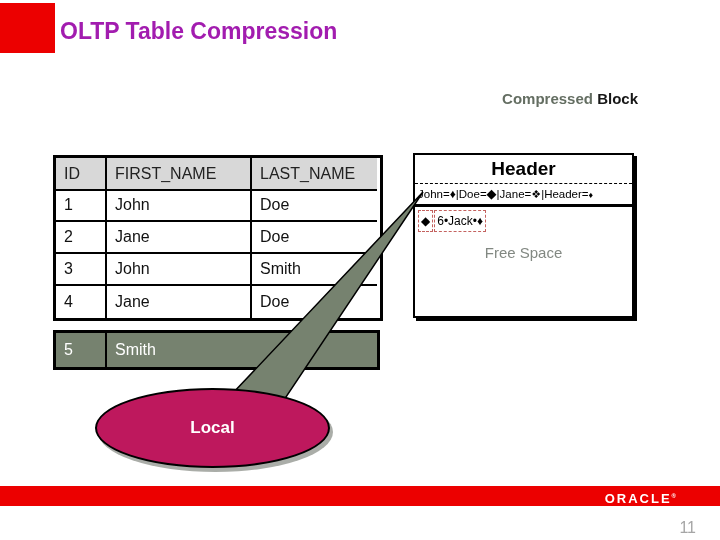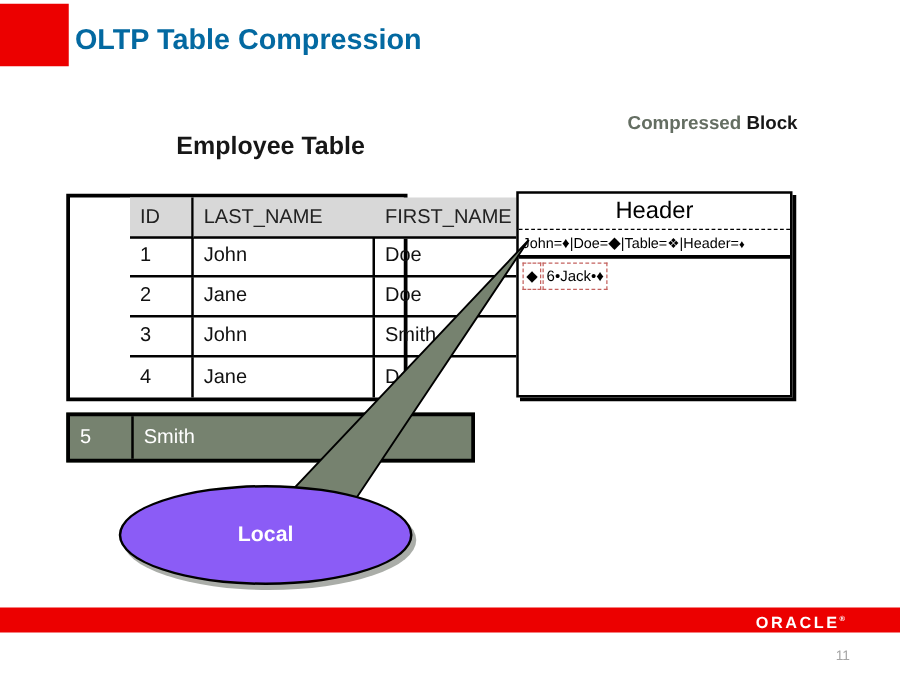--- a/index.html
+++ b/index.html
@@ -3,97 +3,96 @@
 <meta charset="utf-8">
 <style>
   * { margin:0; padding:0; box-sizing:border-box; }
   html,body { background:#e8e8e8; }
   .slide {
     position:relative; width:720px; height:540px; background:#ffffff;
     font-family:"Liberation Sans","DejaVu Sans",sans-serif; overflow:hidden;
     margin:0 auto;
   }
   .accent-square { position:absolute; left:0; top:3px; width:55px; height:50px; background:#EC0000; }
-  .slide-title { position:absolute; left:60px; top:18px; font-size:23px; font-weight:bold; color:#0369a1; }
+  .slide-title { position:absolute; left:60px; top:18px; font-size:23px; font-weight:bold; color:#a21caf; }
 
   .emp-heading { position:absolute; left:53px; top:106px; width:327px; text-align:center;
     font-size:20px; font-weight:bold; color:#171717; }
   .comp-heading { position:absolute; left:410px; top:90px; width:228px; text-align:right;
     font-size:15px; font-weight:bold; }
   .comp-heading .c1 { color:#646E62; }
   .comp-heading .c2 { color:#171717; }
 
   
-  .emp-grid { position:absolute; left:53px; top:155px; width:273px;
+  .emp-grid { position:absolute; left:53px; top:155px; width:330px;
     border:3px solid #000; background:#fff; display:grid;
-    grid-template-columns:51px 145px 125px; grid-auto-rows:32px; z-index:1;padding-left:48px; }
+    grid-template-columns:51px 145px 125px; grid-auto-rows:32px; z-index:1; }
   .emp-grid .ec { border-right:2px solid #000; border-bottom:2px solid #000;
     font-size:16px; color:#111; padding-left:8px; display:flex; align-items:center;
     white-space:nowrap; overflow:visible; }
   .emp-grid .ec.last-col { border-right:none; }
   .emp-grid .ec.last-row { border-bottom:none; }
   .emp-grid .ec.head { background:#D8D8D8; color:#222; height:33px; }
   .emp-row5 { position:absolute; left:53px; top:330px; width:327px; height:40px;
     border:3px solid #000; background:#76826F; display:grid;
     grid-template-columns:51px 145px 125px; z-index:1; }
   .emp-row5 .ec { border-right:2px solid #000; font-size:16px; color:#fff;
     padding-left:8px; display:flex; align-items:center; white-space:nowrap; }
   .emp-row5 .ec.last-col { border-right:none; }
 
   
   .block { position:absolute; left:413px; top:153px; width:221px; height:165px;
     background:#fff; border:2px solid #000; box-shadow:3px 3px 0 #000; z-index:1; }
   .block-header { height:28px; line-height:28px; text-align:center;
-    font-size:19px; font-weight:normal; color:#000; }
+    font-size:19px; font-weight:bold; color:#000; }
   .block-symrow { height:24px; line-height:19px; border-top:1px dashed #000;
     border-bottom:3px solid #000; font-size:11.5px; color:#000;
     padding-left:3px; white-space:nowrap; overflow:hidden; }
   .sym-narrow { font-size:12px; }
   .sym-wide { font-size:13px; }
   .sym-cluster { font-size:11px; }
   .sym-small { font-size:9px; }
   .block-records { padding:3px 3px 0 3px; font-size:12px; line-height:20px; color:#000; }
   .rec { display:inline-block; border:1px dashed #C4625F; padding:0 2px; margin-right:1px;
     white-space:nowrap; }
   .block-free { text-align:center; color:#828882; font-size:15px; margin-top:12px; }
 
   
   .tail-svg { position:absolute; left:0; top:0; width:720px; height:540px;
     z-index:3; pointer-events:none; }
   .callout { position:absolute; left:95px; top:388px; width:235px; height:80px;
-    background:#8b5cf6; border:2px solid #000; border-radius:50%;
+    background:#be185d; border:2px solid #000; border-radius:50%;
     box-shadow:3px 4px 0 rgba(100,106,96,0.55);
     display:flex; flex-direction:column; align-items:center; justify-content:center;
     color:#fff; font-size:17px; font-weight:bold; line-height:1.35; text-align:center;
     z-index:4; }
 
   
   .footer-bar { position:absolute; left:0; top:486px; width:720px; height:20px;
     background:#EC0000; z-index:2; }
   .oracle { position:absolute; right:44px; top:0; height:20px; line-height:20px;
     color:#fff; font-weight:bold; font-size:13px; letter-spacing:2px; }
   .oracle sup { font-size:6px; letter-spacing:0; vertical-align:super; }
-  .pagenum { position:absolute; right:40px; top:519px; font-size:11px; color:#A6A6A6; }
+  .pagenum { position:absolute; right:24px; top:519px; font-size:16px; color:#A6A6A6; }
 </style>
 </head>
 <body>
 
 <div class="slide">
 
   <div class="accent-square"></div>
   <div class="slide-title">OLTP Table Compression</div>
 
-  <div class="emp-heading">Employee Table</div>
 
   <div class="comp-heading"><span class="c1">Compressed</span><span> </span><span class="c2">Block</span></div>
 
   <div class="emp-grid">
       <div class="ec head">ID</div>
+      <div class="ec head">FIRST_NAME</div>
       <div class="ec head last-col">LAST_NAME</div>
-      <div class="ec head">FIRST_NAME</div>
       <div class="ec ">1</div>
       <div class="ec ">John</div>
       <div class="ec last-col ">Doe</div>
       <div class="ec ">2</div>
       <div class="ec ">Jane</div>
       <div class="ec last-col ">Doe</div>
       <div class="ec ">3</div>
       <div class="ec ">John</div>
       <div class="ec last-col ">Smith</div>
       <div class="ec last-row">4</div>
@@ -101,24 +100,25 @@
       <div class="ec last-col last-row">Doe</div>
     </div>
 
   <div class="emp-row5">
       <div class="ec ">5</div>
       <div class="ec last-col">Smith</div>
     </div>
 
   <div class="block">
     <div class="block-header">Header</div>
-    <div class="block-symrow"><span>John=</span><span class="sym-narrow">♦</span><span>|</span><span>Doe=</span><span class="sym-wide">◆</span><span>|</span><span>Table=</span><span class="sym-cluster">❖</span><span>|</span><span>Header=</span><span class="sym-small">♦</span></div>
+    <div class="block-symrow"><span>John=</span><span class="sym-narrow">♦</span><span>|</span><span>Doe=</span><span class="sym-wide">◆</span><span>|</span><span>Jane=</span><span class="sym-cluster">❖</span><span>|</span><span>Header=</span><span class="sym-small">♦</span></div>
     <div class="block-records">
       <div><span class="rec">◆</span><span class="rec">6•Jack•♦</span></div>
     </div>
+    <div class="block-free">Free Space</div>
   </div>
 
   <svg class="tail-svg" viewBox="0 0 720 540">
     <polygon points="423,192 232,394 284,400" fill="#76826F" stroke="#000" stroke-width="1.5"></polygon>
   </svg>
 
   <div class="callout">
     <span>Local</span>
   </div>
 

